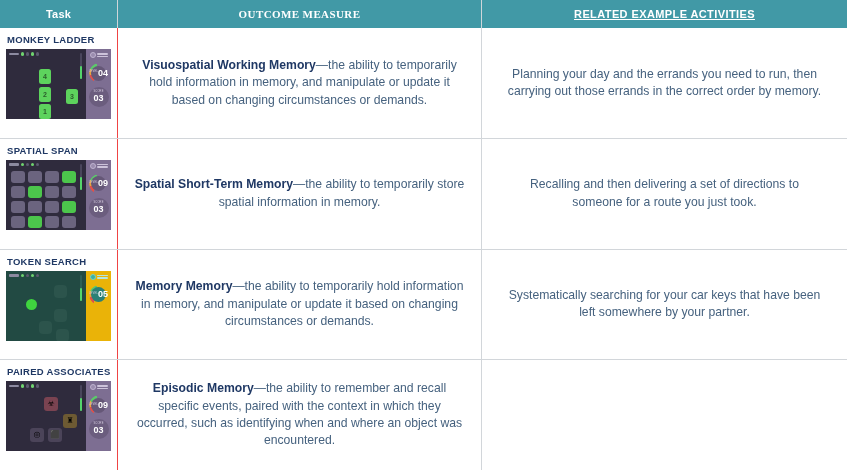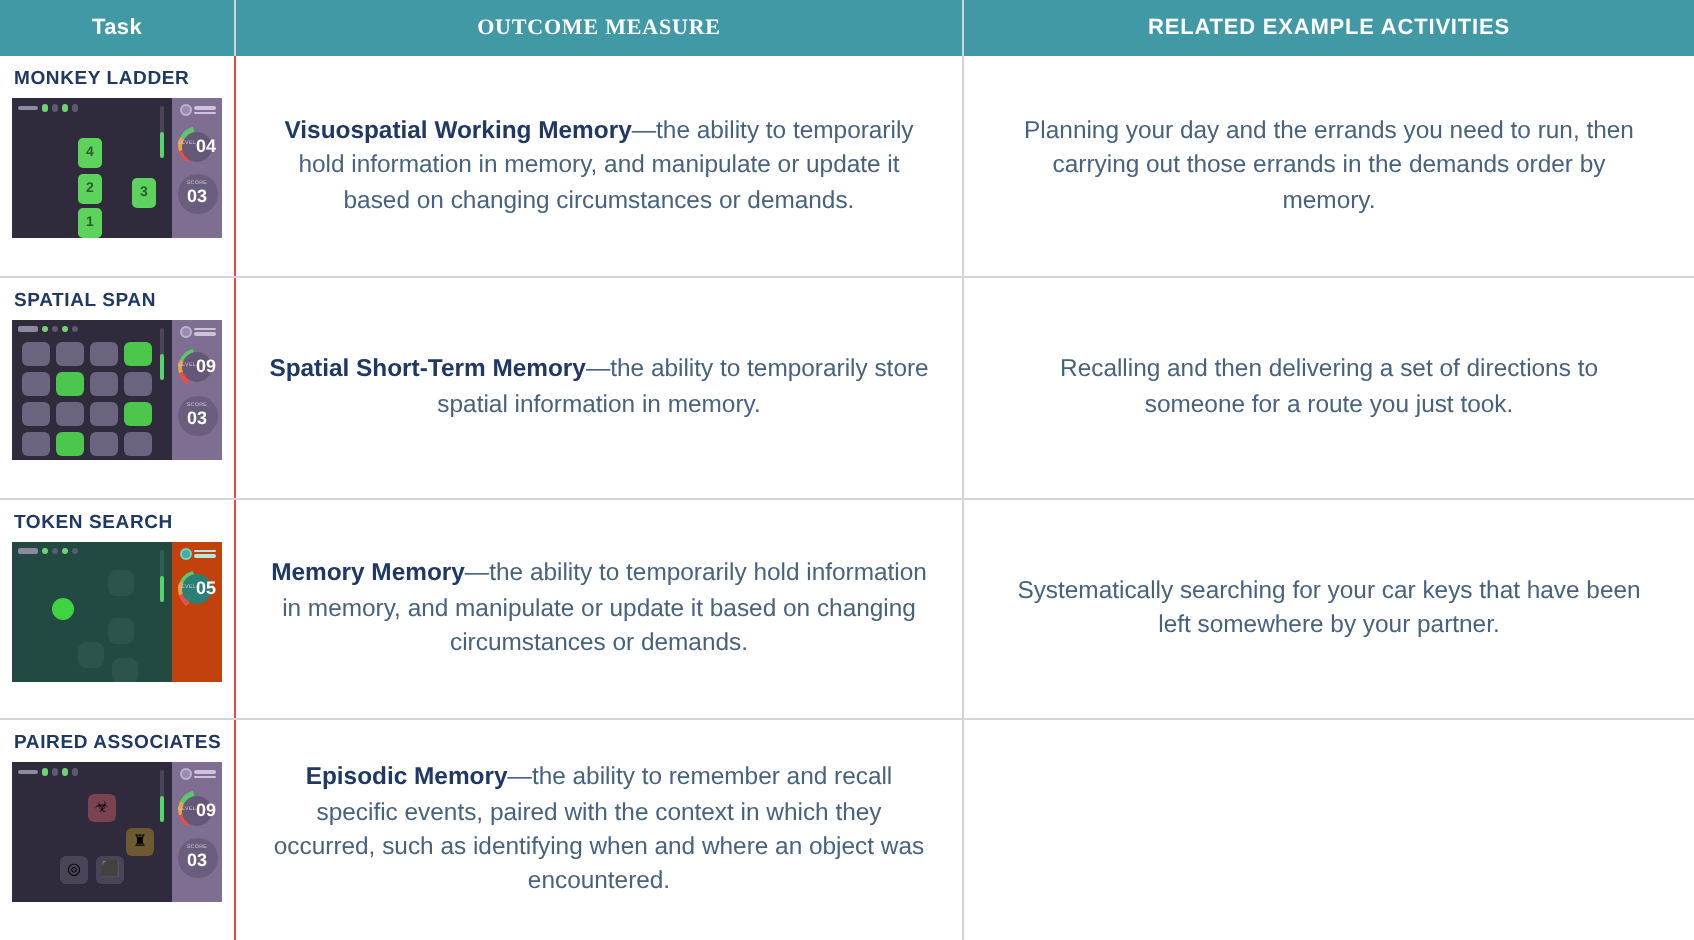--- a/index.html
+++ b/index.html
@@ -34,21 +34,21 @@
     letter-spacing: 0.4px;
     display: flex;
     align-items: center;
     justify-content: center;
     text-align: left;
     border-right: 1px solid #cfd6da;
   }
   .th:last-child { border-right: none; }
   .th-task { width: 118px; flex: 0 0 118px; letter-spacing: 0.2px; }
   .th-outcome { width: 364px; flex: 0 0 364px; font-family: Liberation Serif, serif; }
-  .th-related { flex: 1 1 auto; }
+  .th-related { flex: 1 1 auto; text-decoration: underline; }
 
   
   .tbody { display: flex; flex-direction: column; flex: 1 1 auto; }
 
   .row {
     display: flex;
     border-bottom: 1px solid #d2d6da;
     flex: 1 1 0;
     min-height: 0;
   }
@@ -122,21 +122,21 @@
     flex-direction: column;
     align-items: center;
     padding-top: 3px;
   }
 
   
   .theme-purple .thumb-stage { background: #2f2b3d; }
   .theme-purple .thumb-side  { background: #7d6e92; }
   
   .theme-teal .thumb-stage { background: #224a43; }
-  .theme-teal .thumb-side  { background: #c2410c; }
+  .theme-teal .thumb-side  { background: #eab308; }
 
   
   .status-strip {
     position: absolute;
     top: 3px;
     left: 3px;
     display: flex;
     align-items: center;
     gap: 1.5px;
   }
@@ -348,21 +348,21 @@
                 <span class="gauge-cap">SCORE</span>
                 <span class="gauge-val">03</span>
               </div>
             </div>
           </div>
         </div>
         <div class="cell-outcome">
           <div class="measure-text"><span class="measure-term">Visuospatial Working Memory</span><span>—the ability to temporarily hold information in memory, and manipulate or update it based on changing circumstances or demands.</span></div>
         </div>
         <div class="cell-related">
-          <div class="activity-text">Planning your day and the errands you need to run, then carrying out those errands in the demands order by memory.</div>
+          <div class="activity-text">Planning your day and the errands you need to run, then carrying out those errands in the correct order by memory.</div>
         </div>
       </div>
       <div class="row">
         <div class="cell-task">
           <div class="task-label">SPATIAL SPAN</div>
           <div class="thumb theme-purple">
             <div class="thumb-stage">
               <div class="status-strip">
                 <span class="status-bar"></span>
                 <span class="status-dot"></span>

